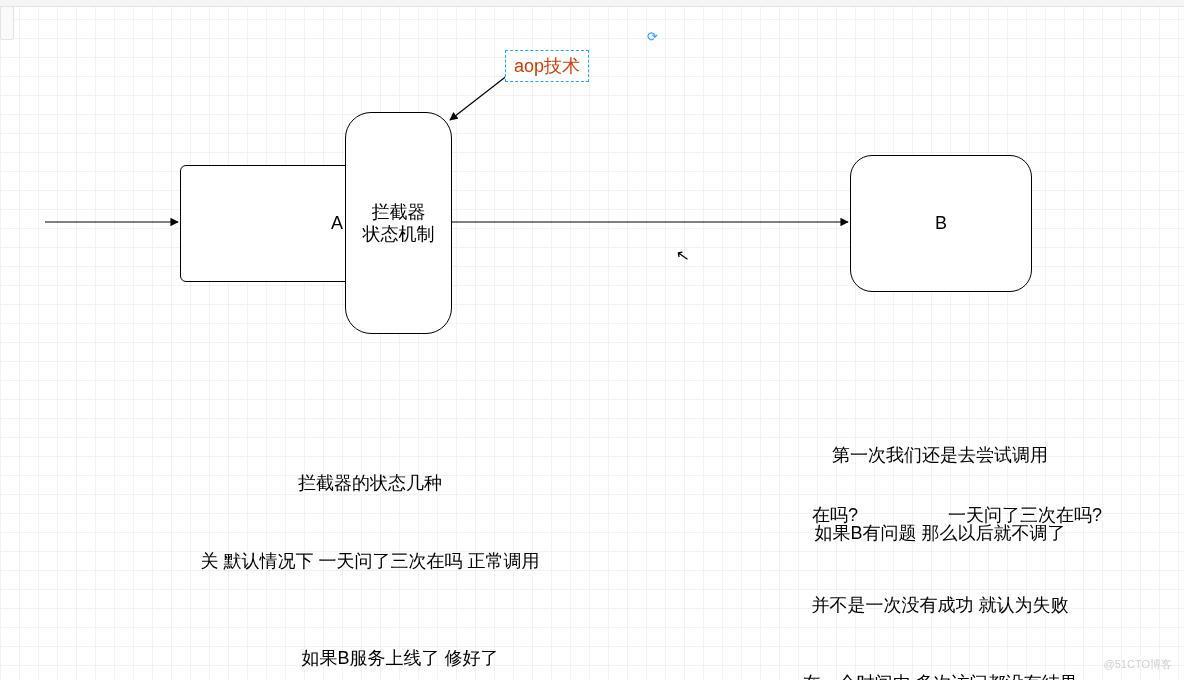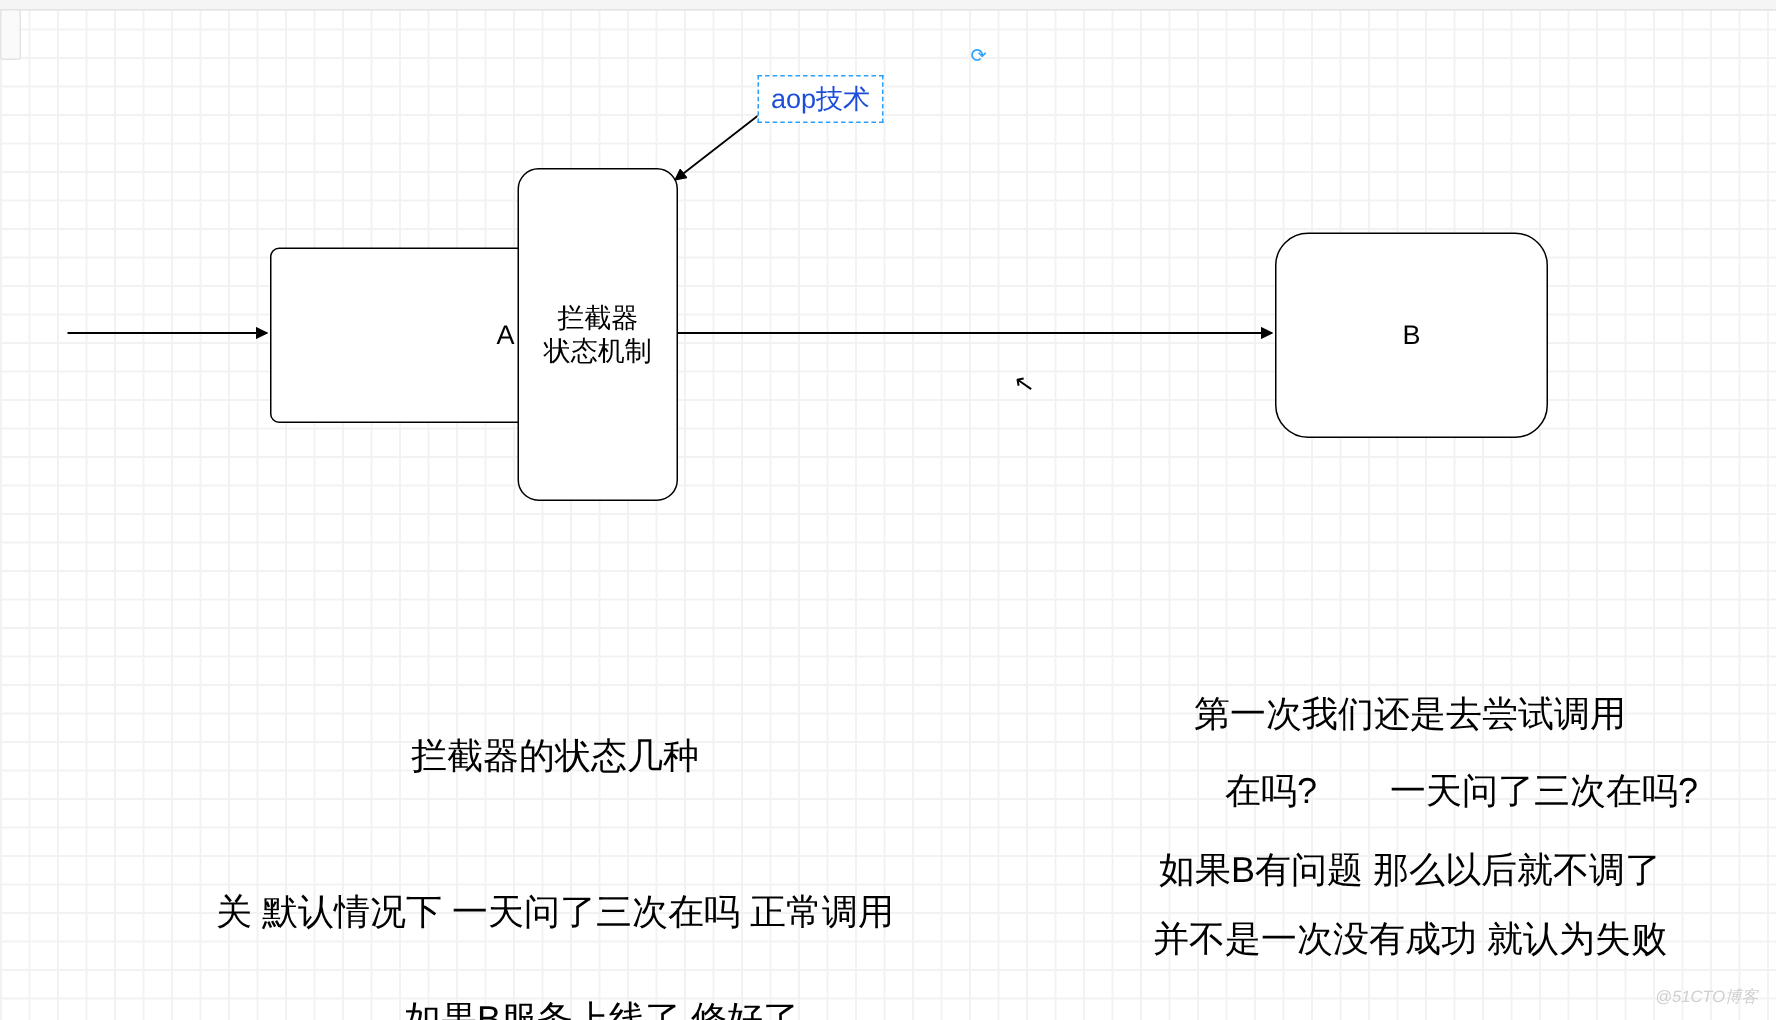--- a/index.html
+++ b/index.html
@@ -7,28 +7,28 @@
   
   .grid{position:absolute;inset:0;
     background-image:linear-gradient(to right,#f2f2f2 1px,transparent 1px),linear-gradient(to bottom,#f2f2f2 1px,transparent 1px);
     background-size:19px 19px;}
   
   .top-edge{position:absolute;left:0;top:0;width:100%;height:6px;background:#f5f5f5;border-bottom:1px solid #e3e3e3;}
   .side-edge{position:absolute;left:0;top:6px;width:12px;height:32px;background:#fafafa;border:1px solid #e3e3e3;border-radius:2px;}
   .node{position:absolute;border:1px solid #000;border-radius:16px;background:#fff;display:flex;align-items:center;justify-content:center;text-align:center;line-height:1.25;font-size:18px;}
   .node-a{left:180px;top:165px;width:192px;height:115px;border-radius:6px;}
   .node-a .lbl{width:100%;text-align:right;padding-right:30px;box-sizing:border-box;}
-  .node-int{left:345px;top:112px;width:105px;height:220px;border-radius:14px;}
+  .node-int{left:345px;top:112px;width:105px;height:220px;border-radius:26px;}
   .node-b{left:850px;top:155px;width:180px;height:135px;border-radius:22px;}
-  .aop{position:absolute;left:505px;top:50px;padding:3px 8px;border:1px dashed #2aa0ff;color:#1d4ed8;font-size:18px;background:#fff;}
+  .aop{position:absolute;left:505px;top:50px;padding:3px 8px;border:1px dashed #2aa0ff;color:#c2410c;font-size:18px;background:#fff;}
   .rotate-icon{position:absolute;left:647px;top:29px;width:14px;height:14px;color:#2aa0ff;font-size:13px;}
   svg.edges{position:absolute;inset:0;pointer-events:none;}
-  .txt{position:absolute;font-size:24px;line-height:1.45;text-align:center;white-space:pre;}
+  .txt{position:absolute;font-size:18px;line-height:1.45;text-align:center;white-space:pre;}
   .cursor{position:absolute;left:676px;top:246px;font-size:16px;color:#000;transform:rotate(-10deg);} 
-  .wm{position:absolute;right:12px;bottom:8px;font-size:11px;color:#d0d0d0;font-style:italic;}
+  .wm{position:absolute;right:12px;bottom:8px;font-size:11px;color:#d0d0d0;}
 </style>
 </head>
 <body>
 
 <div class="canvas">
   <div class="grid"></div>
   <div class="top-edge"></div>
   <div class="side-edge"></div>
 
   <svg class="edges" viewBox="0 0 1184 680">

